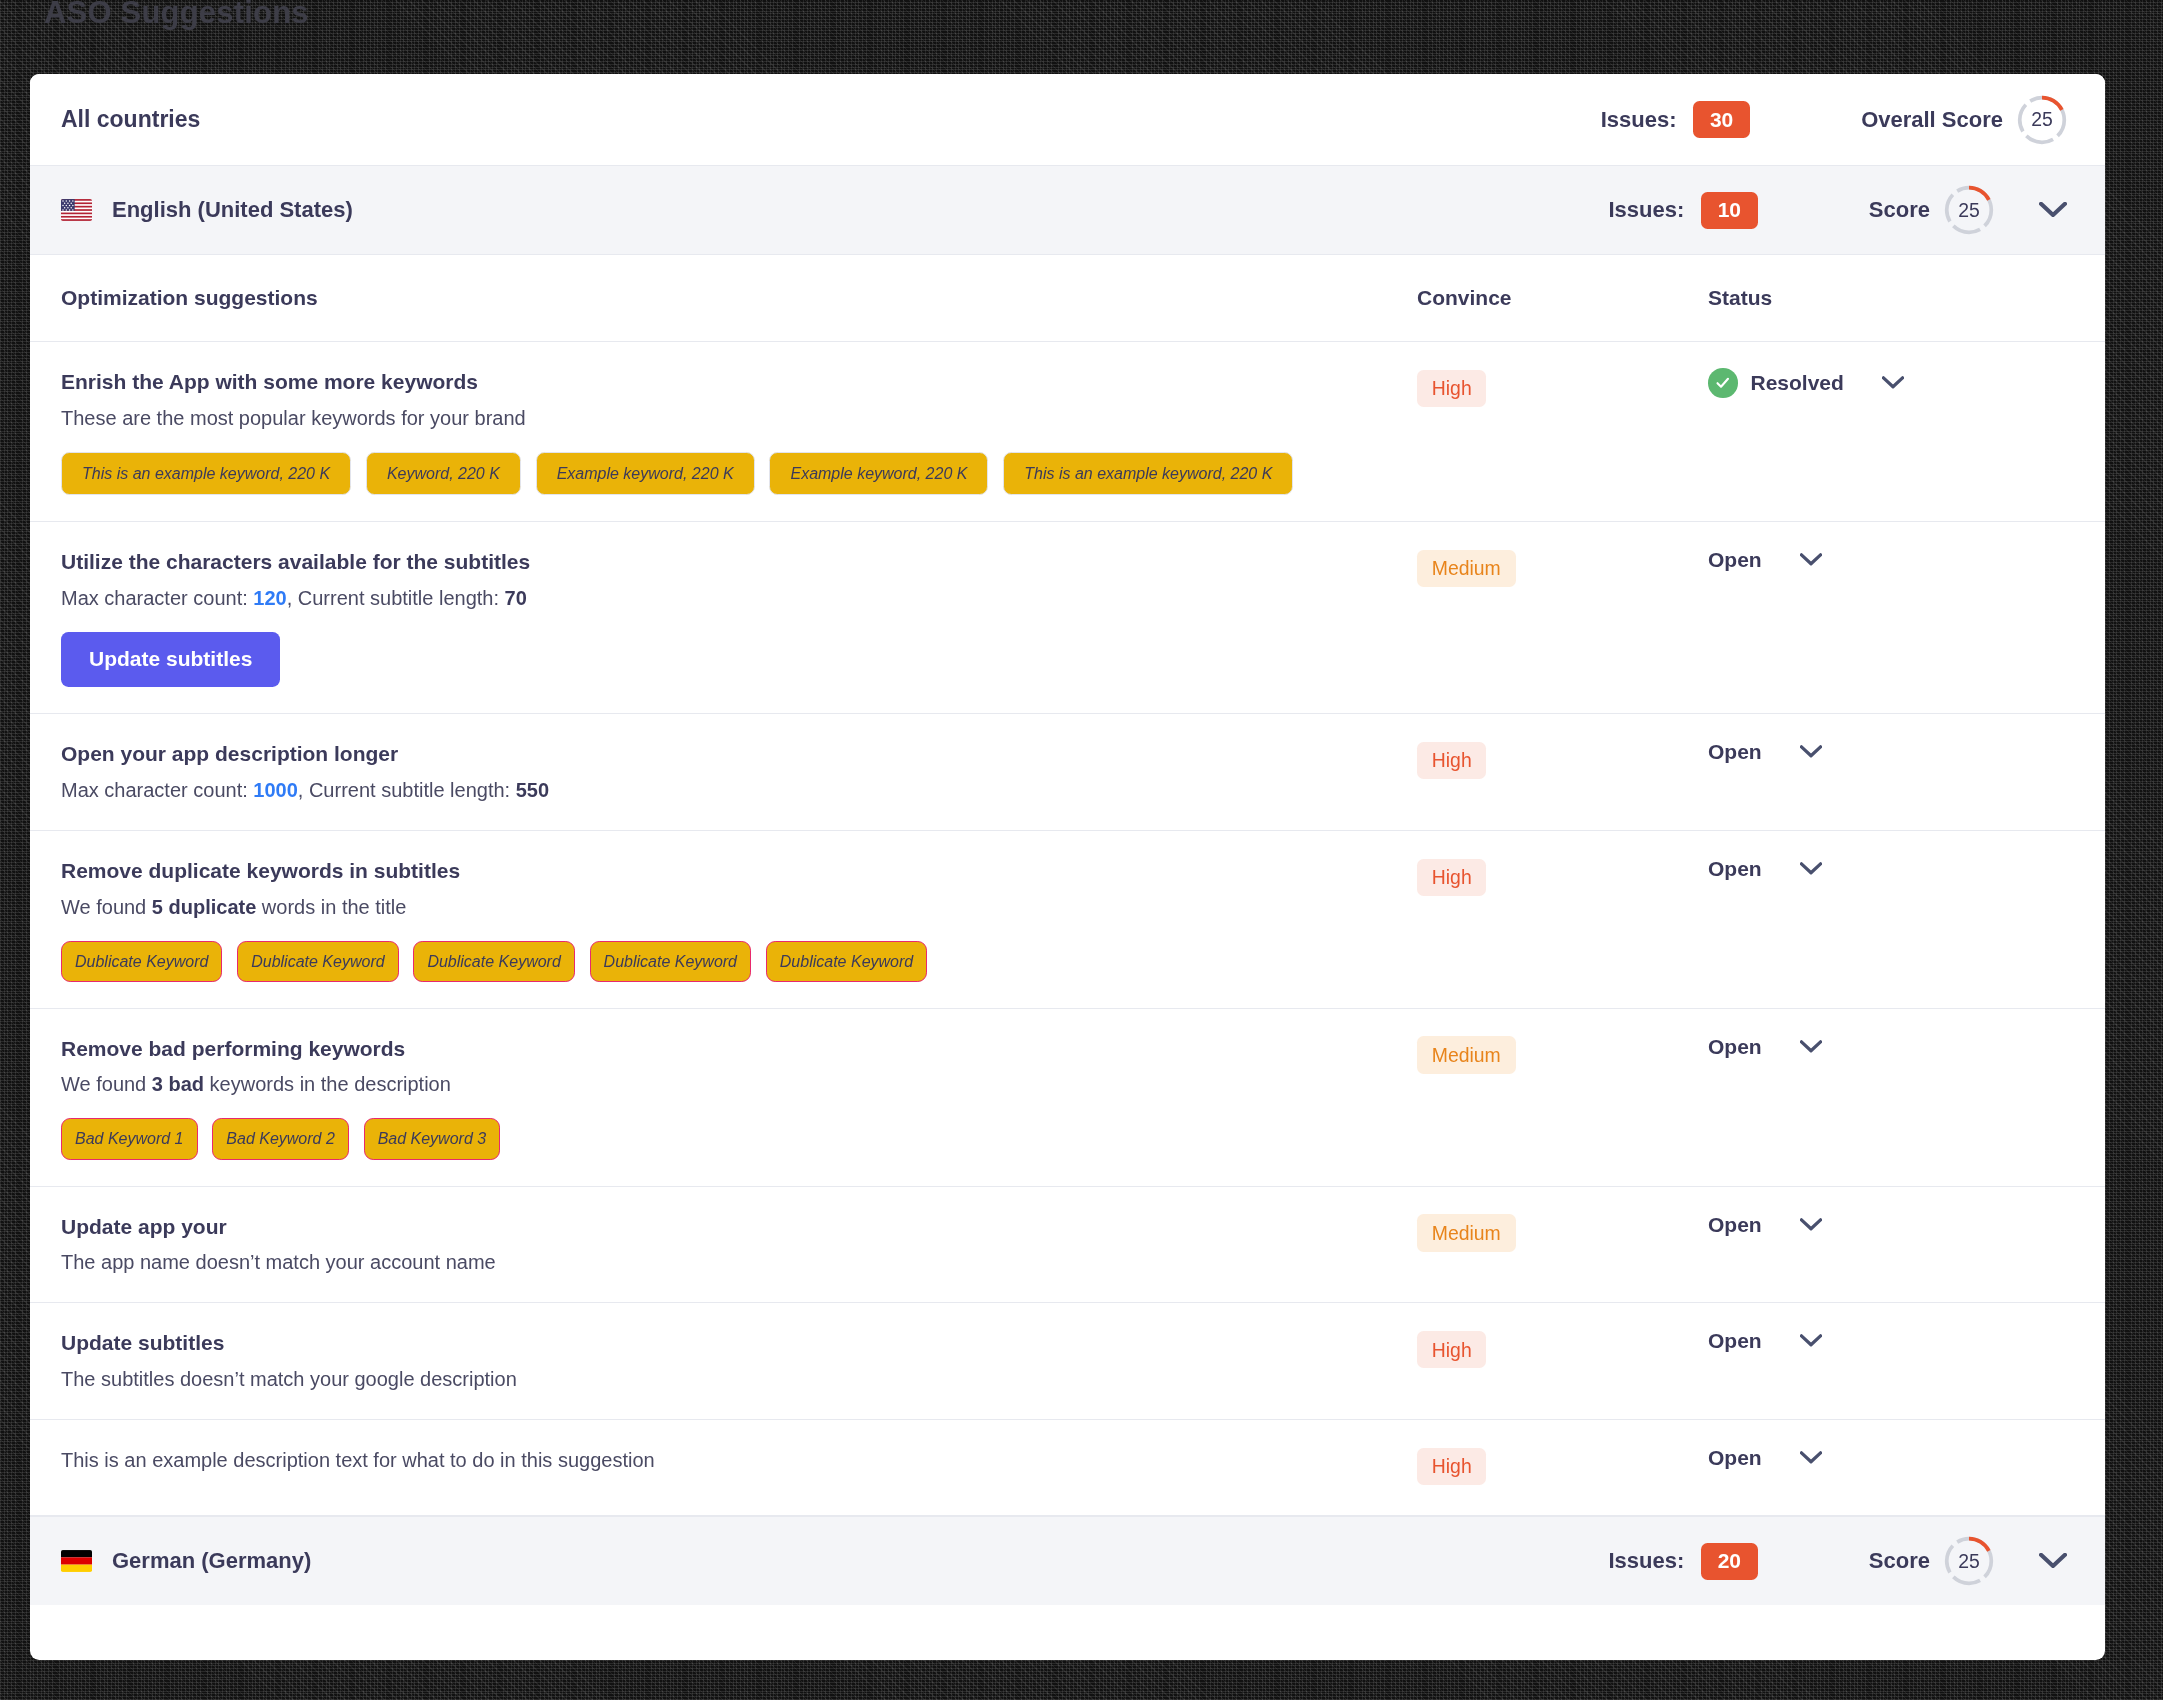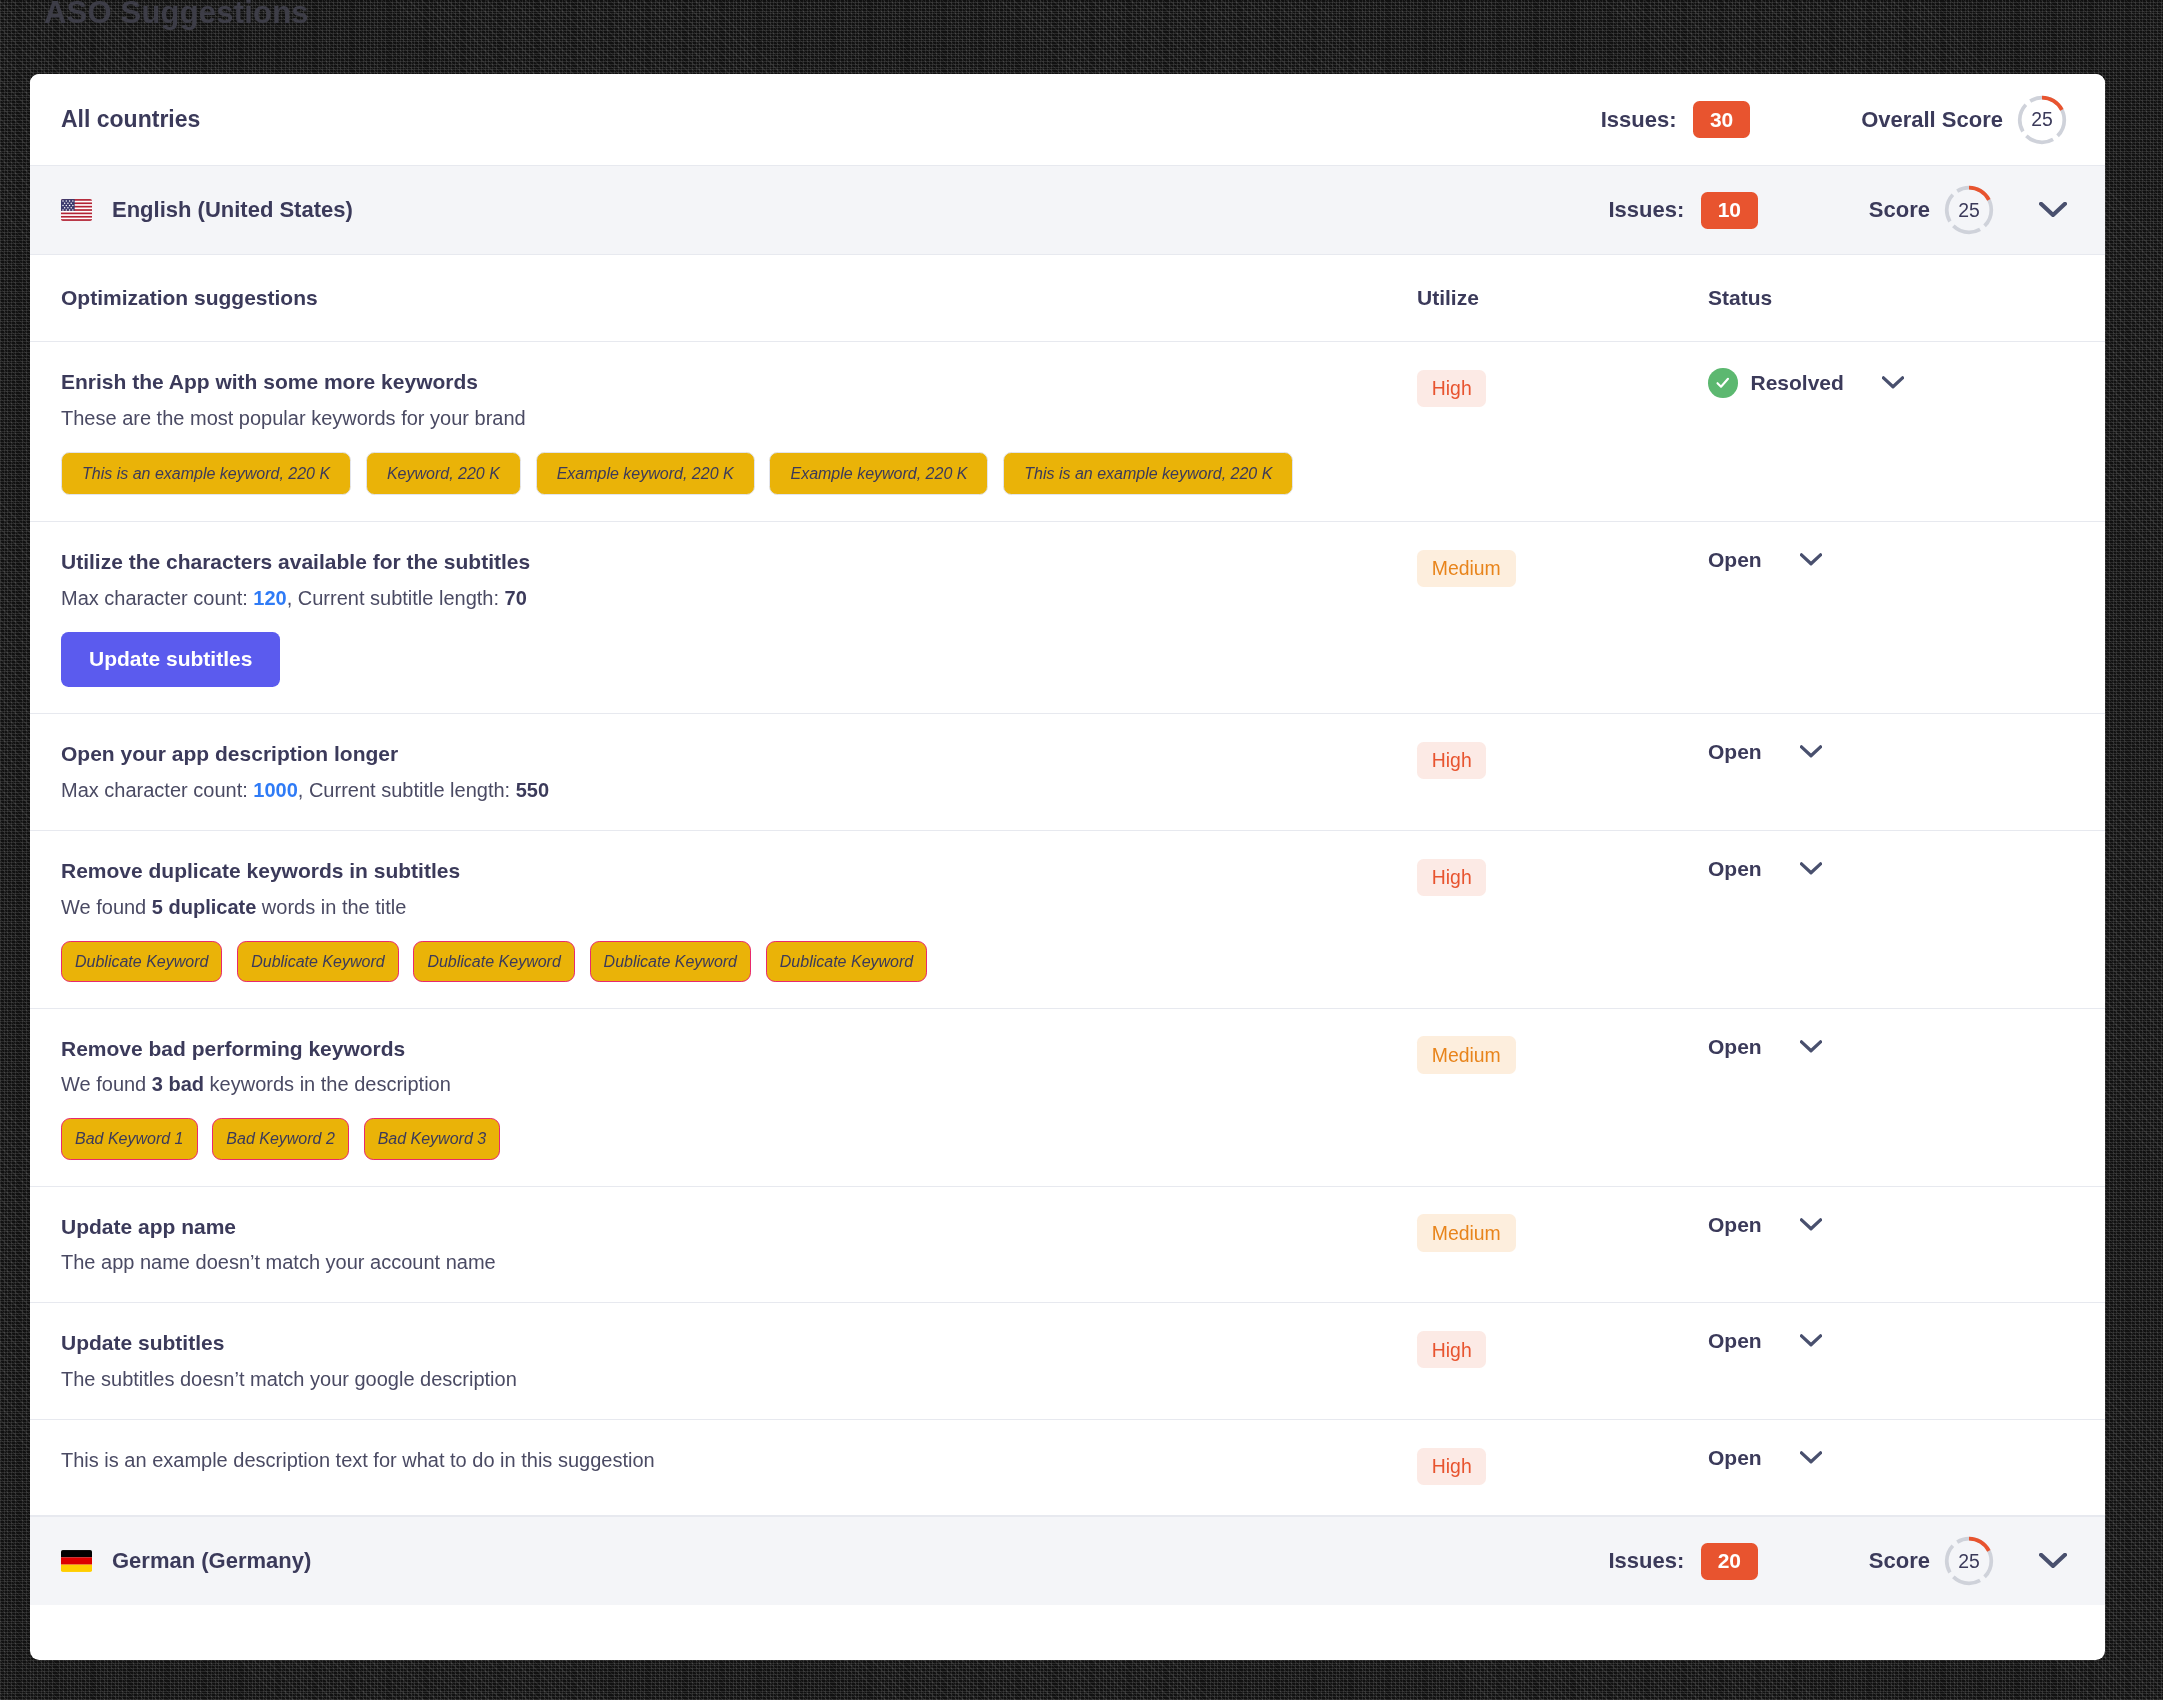--- a/index.html
+++ b/index.html
@@ -354,21 +354,21 @@
 
     <span class="chev-big">
       <svg width="28" height="16.6" viewBox="0 0 30 18">
         <path d="M2 2 L15 14 L28 2" fill="none" stroke="#49506e" stroke-width="4.5" stroke-linecap="round" stroke-linejoin="round"></path>
       </svg>
     </span>
   </div>
 
   <div class="table-head row-pad">
     <div class="col-sugg th">Optimization suggestions</div>
-    <div class="col-prio th">Utilize</div>
+    <div class="col-prio th">Convince</div>
     <div class="col-stat th">Status</div>
   </div>
 
   <div id="rows">
       <div class="srow row-pad">
         <div class="col-sugg">
           <div class="s-title">Enrish the App with some more keywords</div>
           <div class="s-desc">These are the most popular keywords for your brand</div>
           <div class="chips">
             <span class="chip">This is an example keyword, 220 K</span>
@@ -457,21 +457,21 @@
           <span class="status-text">Open</span>
           <span class="chev-small">
             <svg width="22" height="14" viewBox="0 0 30 18">
               <path d="M2 2 L15 14 L28 2" fill="none" stroke="#49506e" stroke-width="4.5" stroke-linecap="round" stroke-linejoin="round"></path>
             </svg>
           </span>
         </div>
       </div>
       <div class="srow row-pad">
         <div class="col-sugg">
-          <div class="s-title">Update app name</div>
+          <div class="s-title">Update app your</div>
           <div class="s-desc">The app name doesn’t match your account name</div>
         </div>
         <div class="col-prio prio-cell"><span class="badge medium">Medium</span></div>
         <div class="col-stat status-cell">
           <span class="status-text">Open</span>
           <span class="chev-small">
             <svg width="22" height="14" viewBox="0 0 30 18">
               <path d="M2 2 L15 14 L28 2" fill="none" stroke="#49506e" stroke-width="4.5" stroke-linecap="round" stroke-linejoin="round"></path>
             </svg>
           </span>

